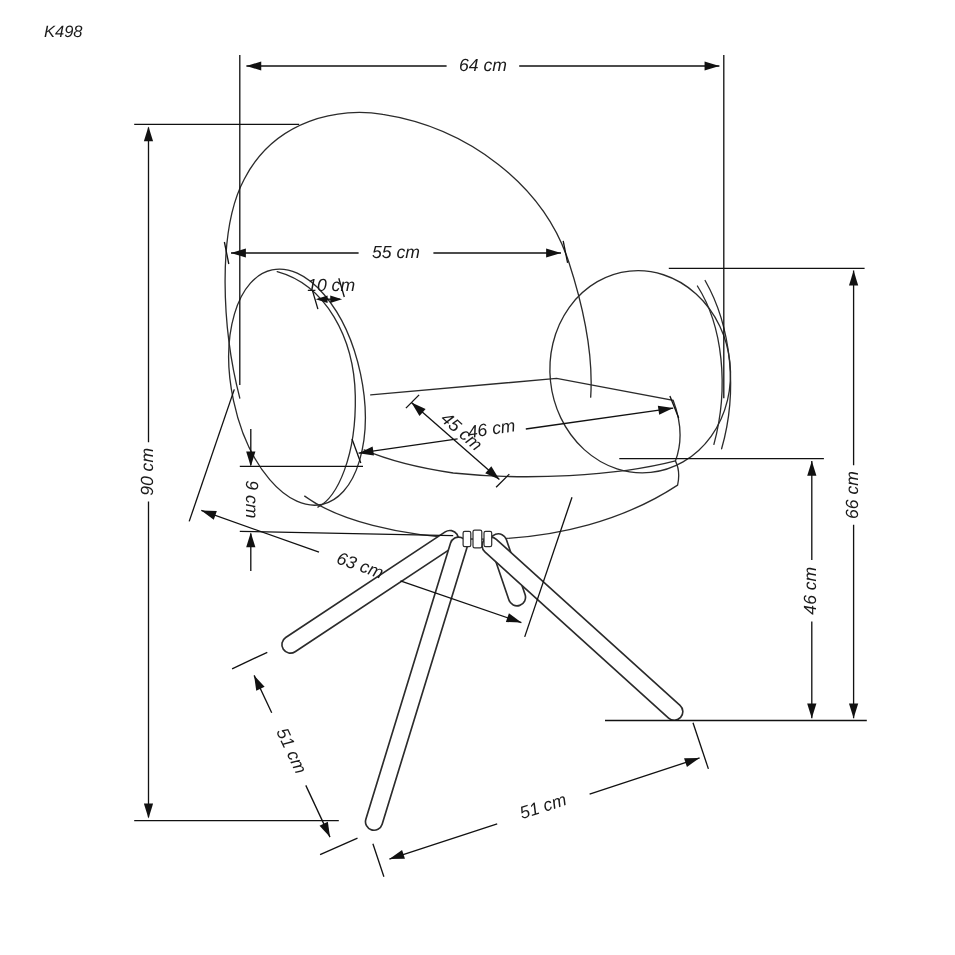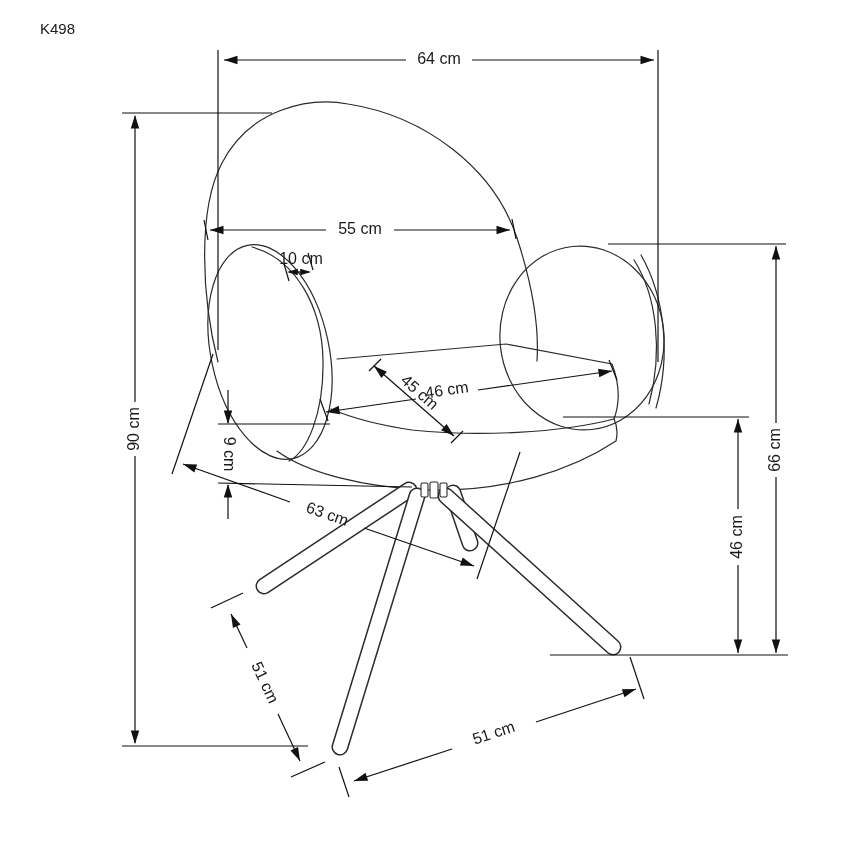--- a/index.html
+++ b/index.html
@@ -2,20 +2,21 @@
 <html><head>
 <meta charset="utf-8">
 <style>
   html,body{margin:0;padding:0;background:#ffffff;}
   .canvas{
     position:relative;
     width:868px;height:868px;
     background:#ffffff;
     font-family:"Liberation Sans", sans-serif;
     overflow:hidden;
+    font-style:italic;
   }
   svg{position:absolute;left:0;top:0;}
   .chair{stroke:#2b2b2b;stroke-width:1.2;fill:none;stroke-linecap:round;}
   .dim{stroke:#111111;stroke-width:1.2;fill:none;}
   .legOuter{stroke:#2b2b2b;fill:none;stroke-linecap:round;}
   .legInner{stroke:#ffffff;fill:none;stroke-linecap:round;}
   .dimtext{
     font-family:"Liberation Sans", sans-serif;
     font-size:16px;fill:#1a1a1a;
   }

